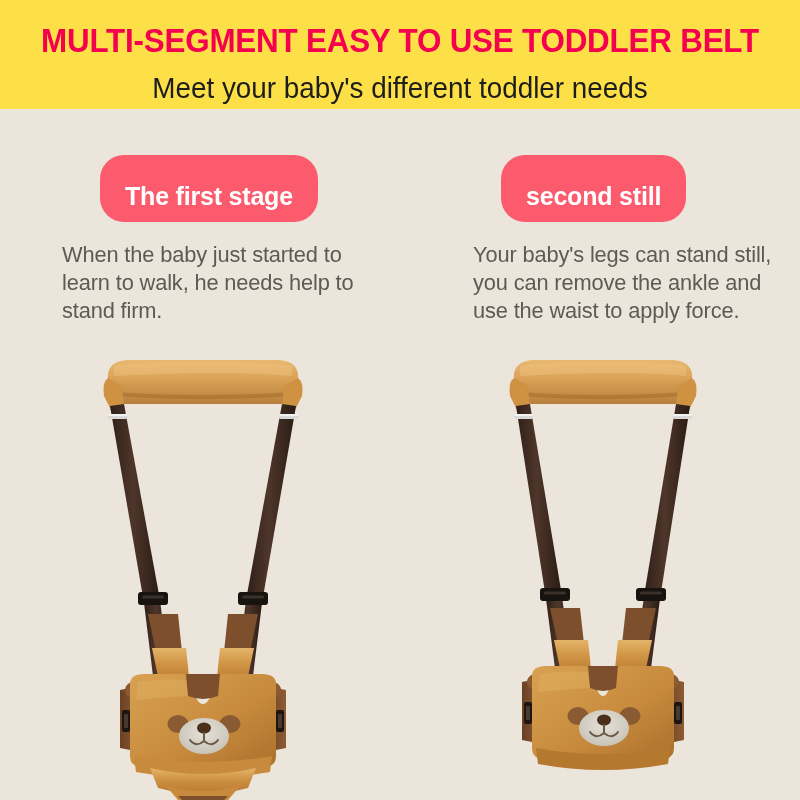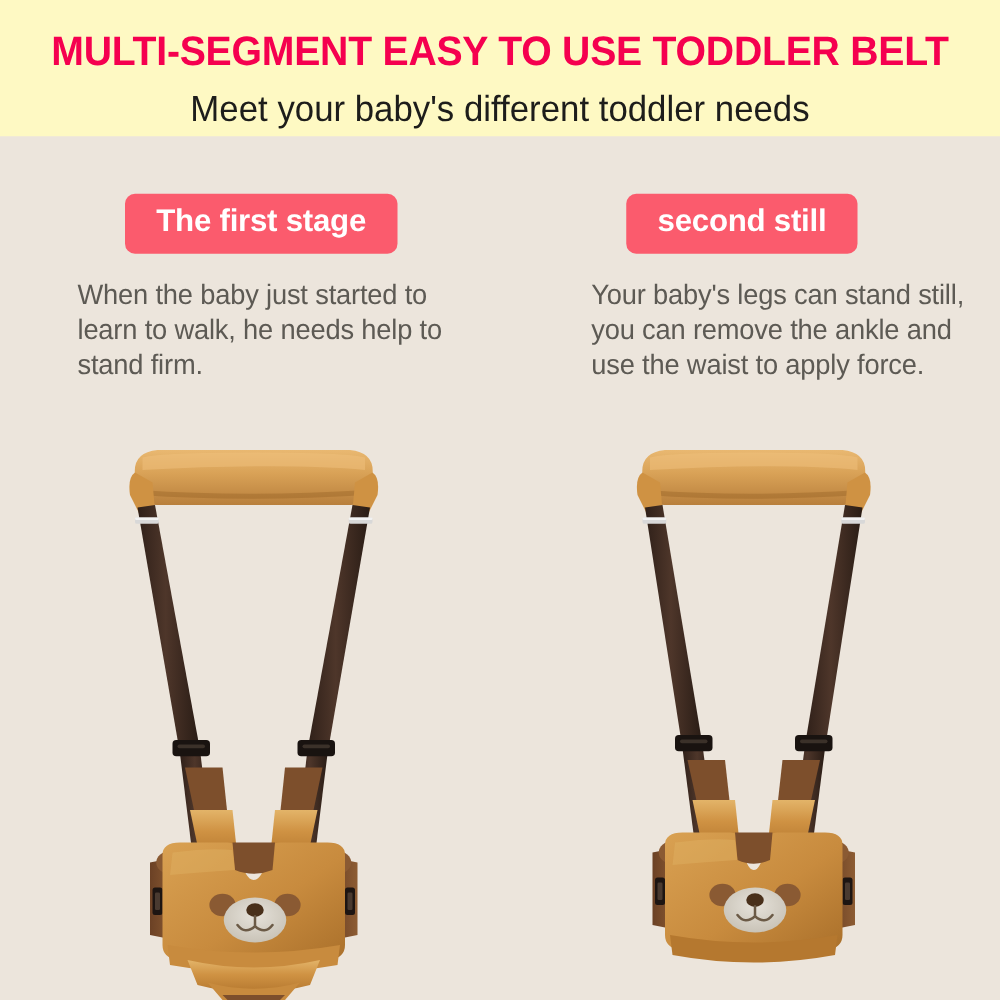--- a/index.html
+++ b/index.html
@@ -21,21 +21,21 @@
     background: #ece5dc;
   }
 
   
   .header-band {
     position: absolute;
     left: 0;
     top: 0;
     width: 800px;
     height: 109px;
-    background: #fef9c3;
+    background: #fde047;
     box-sizing: border-box;
   }
   .main-title {
     position: absolute;
     left: 0;
     top: 21px;
     width: 800px;
     text-align: center;
     color: #f5004f;
     font-family: "Liberation Sans Narrow", "Liberation Sans", sans-serif;
@@ -71,22 +71,22 @@
   .col-left  { left: 62px;  width: 340px; }
   .col-right { left: 473px; width: 330px; }
 
   .stage-badge {
     display: inline-block;
     background: #fb5b6d;
     color: #ffffff;
     font-weight: bold;
     font-size: 25px;
     line-height: 27px;
-    padding: 9px 25px 12px 25px;
-    border-radius: 8px;
+    padding: 28px 25px 12px 25px;
+    border-radius: 24px;
     font-family: "Liberation Sans", sans-serif;
     white-space: nowrap;
     letter-spacing: -0.2px;
   }
   .badge-wrap-left  { margin-left: 38px; }
   .badge-wrap-right { margin-left: 28px; }
 
   .stage-desc {
     margin-top: 19px;
     color: #5d5a54;

